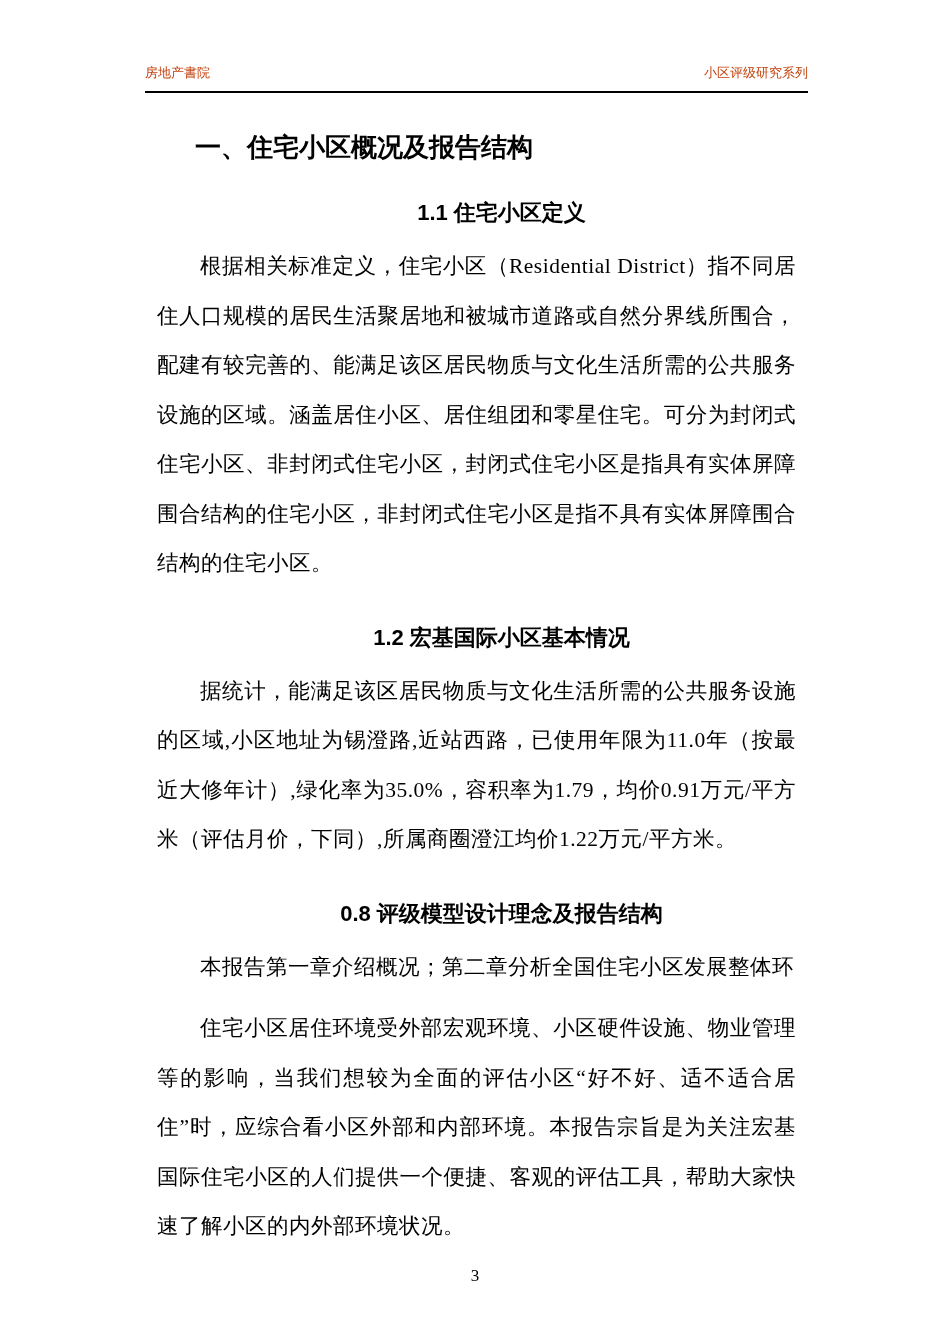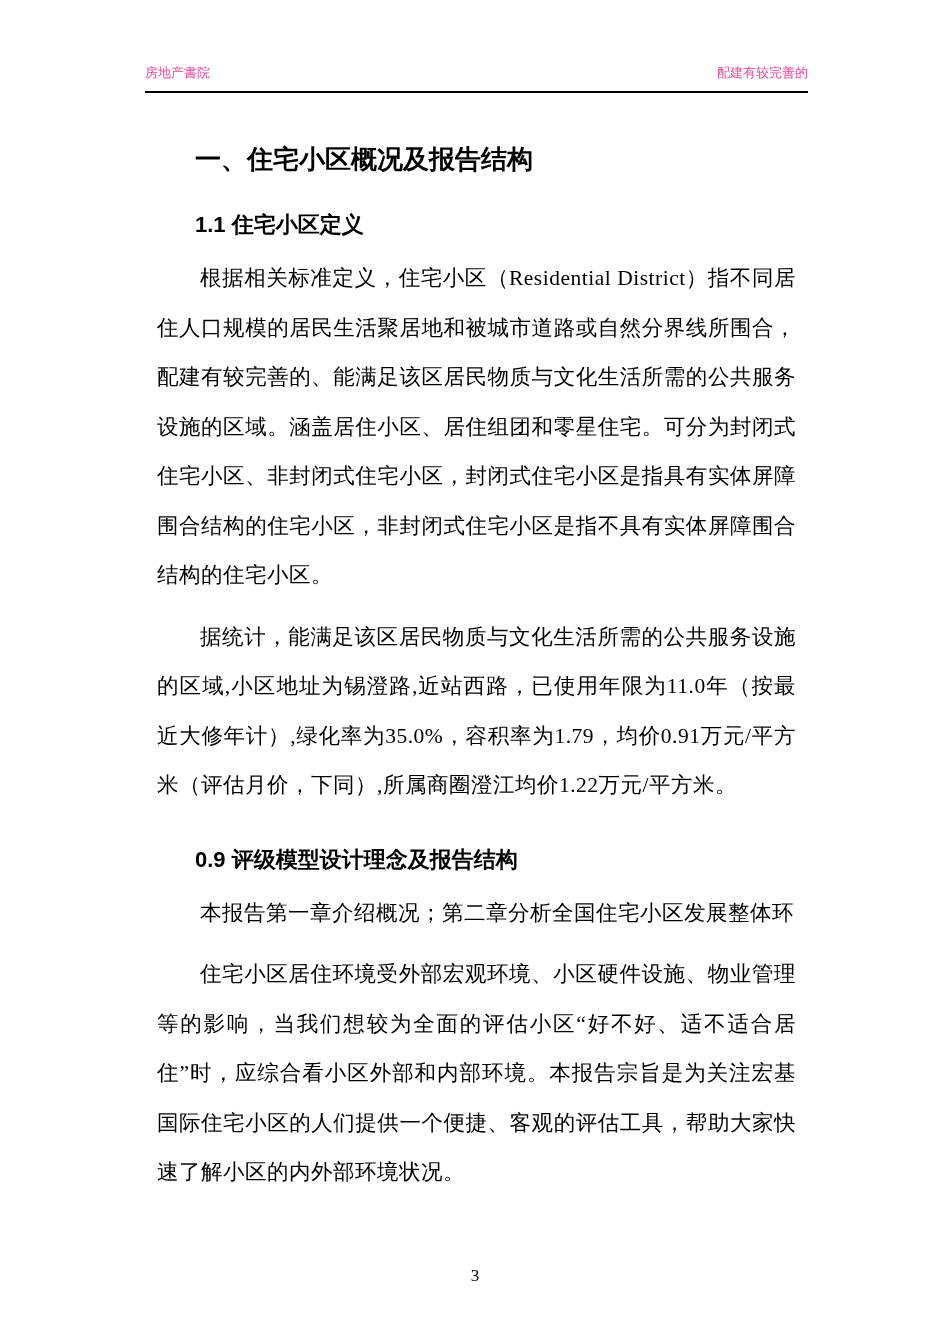--- a/index.html
+++ b/index.html
@@ -16,43 +16,44 @@
   .header {
     position: absolute;
     top: 64px;
     left: 145px;
     width: 663px;
     display: flex;
     justify-content: space-between;
     align-items: flex-end;
     font-family: "Liberation Sans", sans-serif;
     font-size: 13px;
-    color: #ec4899;
+    color: #c2410c;
     padding-bottom: 9px;
     border-bottom: 2px solid #000000;
   }
   .content {
     position: absolute;
-    top: 124px;
+    top: 112px;
     left: 145px;
     width: 663px;
   }
   .doc-title {
     font-family: "Liberation Sans", sans-serif;
     font-weight: bold;
     font-size: 26px;
     line-height: 34px;
     margin: 18px 0 0 50px;
   }
   .sec-heading {
     font-family: "Liberation Sans", sans-serif;
     font-weight: bold;
     font-size: 22px;
     line-height: 30px;
     margin: 34px 0 14px 50px;
+    text-align: center;
   }
   .para {
     font-size: 21.5px;
     line-height: 49.5px;
     text-align: justify;
     text-indent: 2em;
     margin: 12px;
     letter-spacing: 0.5px;
   }
   .para + .para { margin-top: 0; }
@@ -66,31 +67,32 @@
     font-family: "Liberation Serif", serif;
   }
 </style>
 </head>
 <body>
 
 <div class="page">
 
   <div class="header">
     <span>房地产書院</span>
-    <span>配建有较完善的</span>
+    <span>小区评级研究系列</span>
   </div>
 
   <div class="content">
     <h1 class="doc-title">一、住宅小区概况及报告结构</h1>
 
     <h2 class="sec-heading">1.1 住宅小区定义</h2>
     <p class="para">根据相关标准定义，住宅小区（Residential District）指不同居住人口规模的居民生活聚居地和被城市道路或自然分界线所围合，配建有较完善的、能满足该区居民物质与文化生活所需的公共服务设施的区域。涵盖居住小区、居住组团和零星住宅。可分为封闭式住宅小区、非封闭式住宅小区，封闭式住宅小区是指具有实体屏障围合结构的住宅小区，非封闭式住宅小区是指不具有实体屏障围合结构的住宅小区。</p>
 
+    <h2 class="sec-heading">1.2 宏基国际小区基本情况</h2>
     <p class="para">据统计，能满足该区居民物质与文化生活所需的公共服务设施的区域,小区地址为锡澄路,近站西路，已使用年限为11.0年（按最近大修年计）,绿化率为35.0%，容积率为1.79，均价0.91万元/平方米（评估月价，下同）,所属商圈澄江均价1.22万元/平方米。</p>
 
-    <h2 class="sec-heading">0.9 评级模型设计理念及报告结构</h2>
+    <h2 class="sec-heading">0.8 评级模型设计理念及报告结构</h2>
     <p class="para">本报告第一章介绍概况；第二章分析全国住宅小区发展整体环</p>
     <p class="para">住宅小区居住环境受外部宏观环境、小区硬件设施、物业管理等的影响，当我们想较为全面的评估小区“好不好、适不适合居住”时，应综合看小区外部和内部环境。本报告宗旨是为关注宏基国际住宅小区的人们提供一个便捷、客观的评估工具，帮助大家快速了解小区的内外部环境状况。</p>
   </div>
 
   <div class="page-number">3</div>
 
 </div>
 
 </body></html>

